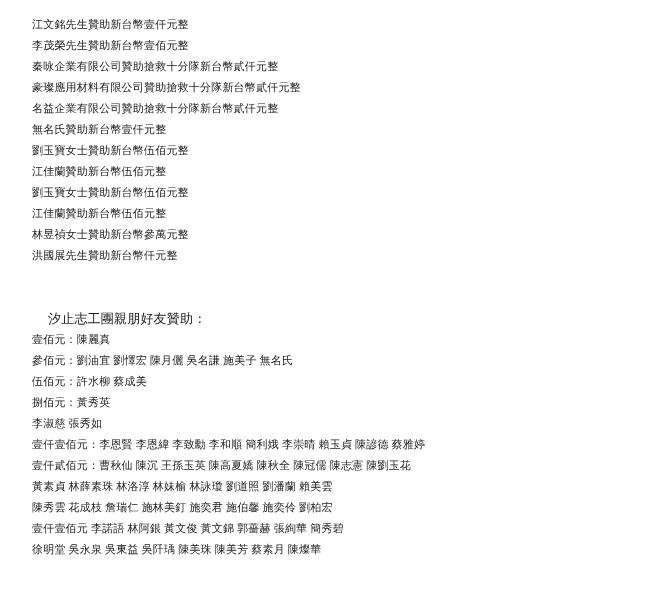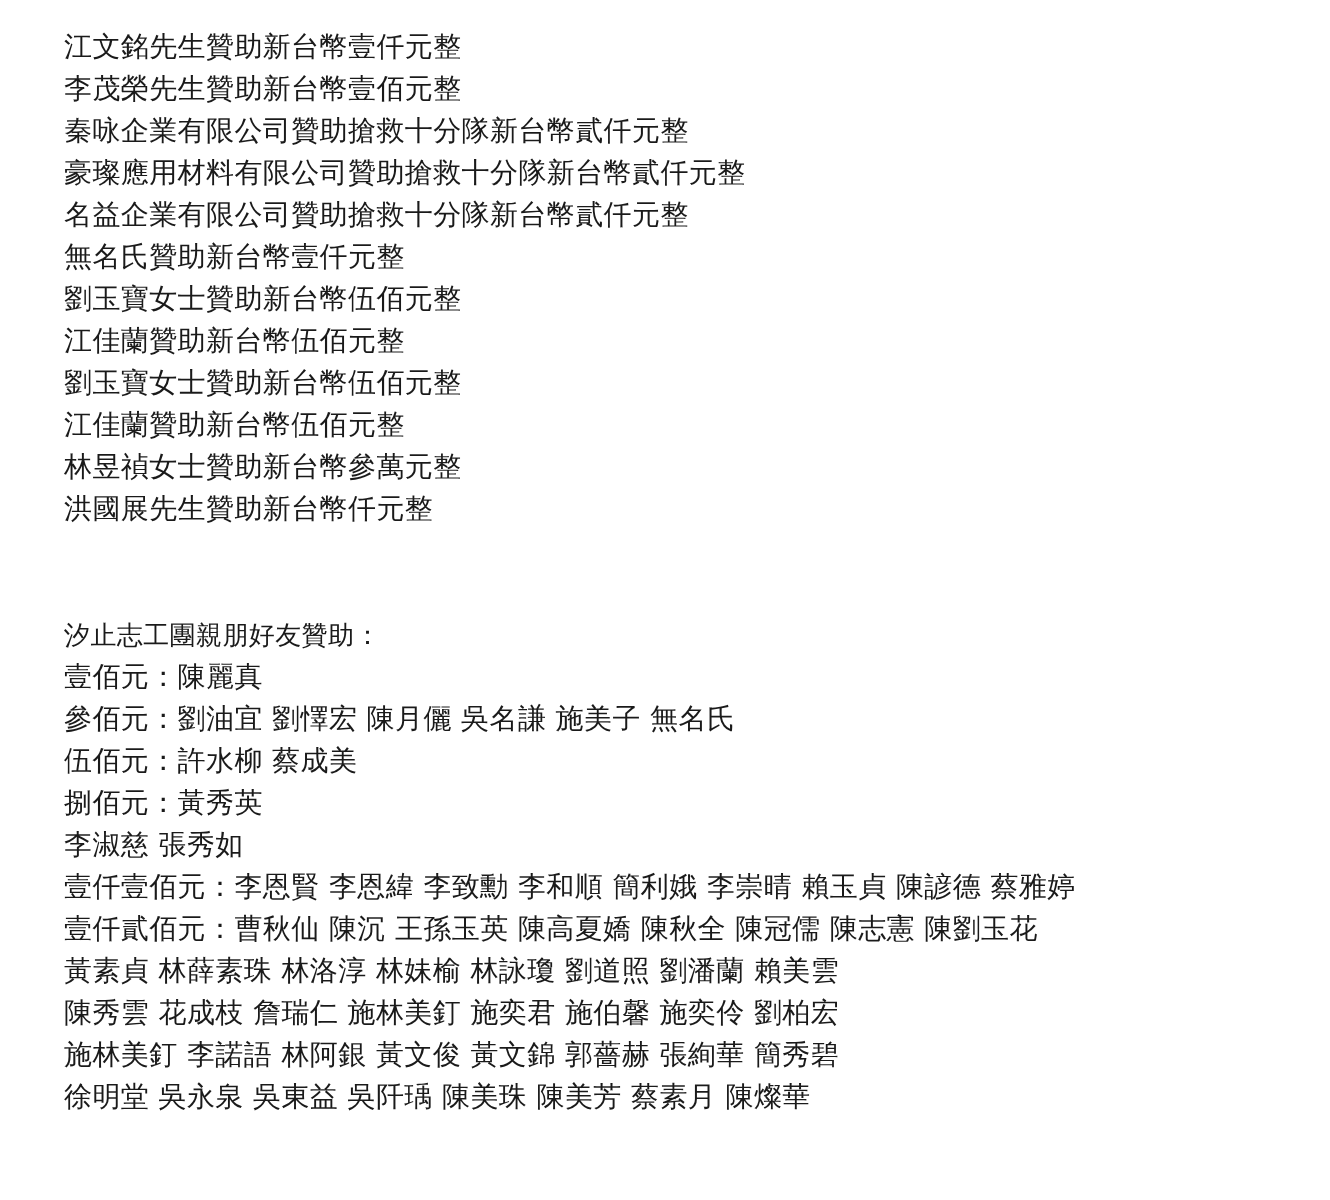--- a/index.html
+++ b/index.html
@@ -14,33 +14,35 @@
     color: #1a1a1a;
     overflow: hidden;
   }
   .page {
     width: 665px;
     height: 600px;
     box-sizing: border-box;
     padding: 14px 20px 0 32px;
   }
   .line {
-    font-size: 14px;
+    font-size: 11px;
     line-height: 21px;
     white-space: nowrap;
     letter-spacing: 0.2px;
+    font-family: Liberation Serif, serif;
   }
   .spacer {
     height: 21px;
   }
   .section-head {
     font-size: 13px;
     line-height: 21px;
     white-space: nowrap;
     letter-spacing: 0.2px;
+    margin-left: 16px;
   }
 </style>
 </head>
 <body>
 
 <div class="page">
 
   <div>
     <div class="line">江文銘先生贊助新台幣壹仟元整</div>
     <div class="line">李茂榮先生贊助新台幣壹佰元整</div>
@@ -63,18 +65,18 @@
     <div class="section-head">汐止志工團親朋好友贊助：</div>
     <div class="line">壹佰元：陳麗真</div>
     <div class="line">參佰元：劉油宜  劉懌宏  陳月儷  吳名謙  施美子  無名氏</div>
     <div class="line">伍佰元：許水柳  蔡成美</div>
     <div class="line">捌佰元：黃秀英</div>
     <div class="line">李淑慈  張秀如</div>
     <div class="line">壹仟壹佰元：李恩賢  李恩緯  李致勳  李和順  簡利娥  李崇晴  賴玉貞  陳諺德  蔡雅婷</div>
     <div class="line">壹仟貳佰元：曹秋仙  陳沉  王孫玉英  陳高夏嬌  陳秋全  陳冠儒  陳志憲  陳劉玉花</div>
     <div class="line">黃素貞  林薛素珠  林洛淳  林妹榆  林詠瓊  劉道照  劉潘蘭   賴美雲</div>
     <div class="line">陳秀雲  花成枝  詹瑞仁  施林美釘  施奕君  施伯馨  施奕伶  劉柏宏</div>
-    <div class="line">施林美釘  李諾語  林阿銀  黃文俊  黃文錦  郭薔赫  張絢華  簡秀碧</div>
+    <div class="line">壹仟壹佰元  李諾語  林阿銀  黃文俊  黃文錦  郭薔赫  張絢華  簡秀碧</div>
     <div class="line">徐明堂  吳永泉  吳東益  吳阡瑀  陳美珠  陳美芳  蔡素月  陳燦華</div>
 
   </div>
 
 </div>
 
 </body></html>

